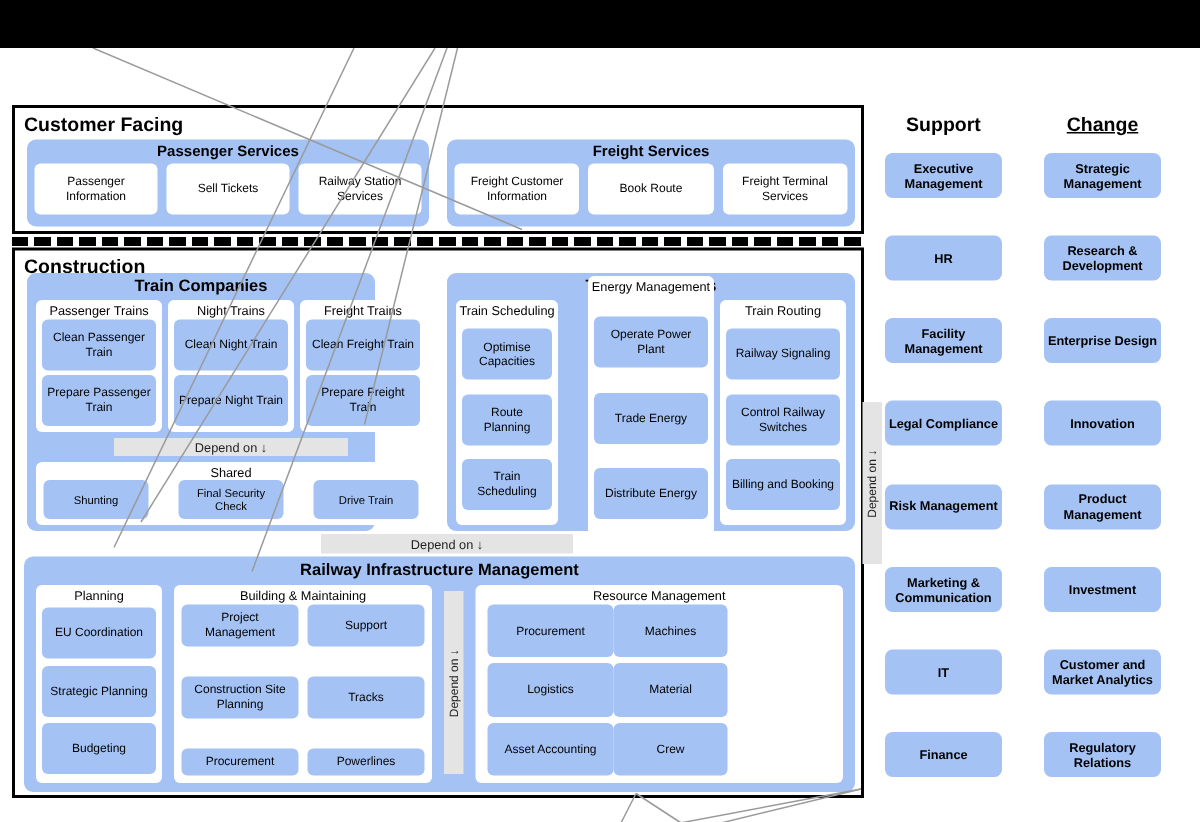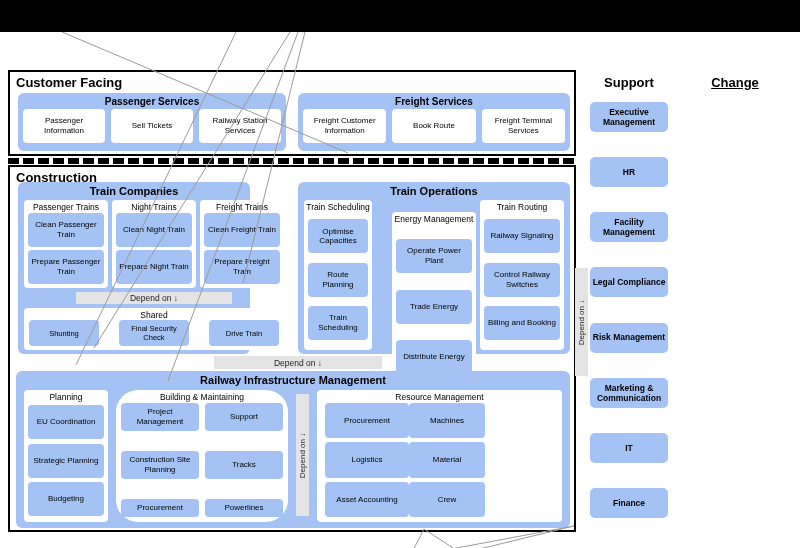--- a/index.html
+++ b/index.html
@@ -116,21 +116,21 @@
     <div class="bluebox" style="left:288px;top:15px;width:272px;height:172px;">
       <div class="c-title">Train Operations</div>
       <div class="panel" style="left:6px;top:18px;width:68px;height:150px;">
         <div class="p-title">Train Scheduling</div>
         <div class="stack">
           <div class="leaf">Optimise Capacities</div>
           <div class="leaf">Route Planning</div>
           <div class="leaf">Train Scheduling</div>
         </div>
       </div>
-      <div class="panel" style="left:94px;top:30px;width:84px;height:180px;">
+      <div class="panel" style="left:94px;top:2px;width:84px;height:180px;">
         <div class="p-title">Energy Management</div>
         <div class="stack">
           <div class="leaf">Operate Power Plant</div>
           <div class="leaf">Trade Energy</div>
           <div class="leaf">Distribute Energy</div>
         </div>
       </div>
       <div class="panel" style="left:182px;top:18px;width:84px;height:150px;">
         <div class="p-title">Train Routing</div>
         <div class="stack">
@@ -146,21 +146,21 @@
     <div class="bluebox" style="left:6px;top:204px;width:554px;height:157px;">
       <div class="c-title">Railway Infrastructure Management</div>
       <div class="panel" style="left:8px;top:19px;width:84px;height:132px;">
         <div class="p-title">Planning</div>
         <div class="stack">
           <div class="leaf">EU Coordination</div>
           <div class="leaf">Strategic Planning</div>
           <div class="leaf">Budgeting</div>
         </div>
       </div>
-      <div class="panel" style="left:100px;top:19px;width:172px;height:132px;border-radius:22px;">
+      <div class="panel" style="left:100px;top:19px;width:172px;height:132px;">
         <div class="p-title">Building &amp; Maintaining</div>
         <div class="grid2">
           <div class="leaf">Project Management</div>
           <div class="leaf">Support</div>
           <div class="leaf">Construction Site Planning</div>
           <div class="leaf">Tracks</div>
           <div class="leaf">Procurement</div>
           <div class="leaf">Powerlines</div>
         </div>
       </div>
@@ -194,20 +194,30 @@
       <div class="side-leaf">Legal Compliance</div>
       <div class="side-leaf">Risk Management</div>
       <div class="side-leaf">Marketing &amp; Communication</div>
       <div class="side-leaf">IT</div>
       <div class="side-leaf">Finance</div>
     </div>
   </section>
 
   <section class="side" style="left:698px;text-decoration:underline;">
     <div class="side-title">Change</div>
+    <div class="side-list">
+      <div class="side-leaf">Strategic Management</div>
+      <div class="side-leaf">Research &amp; Development</div>
+      <div class="side-leaf">Enterprise Design</div>
+      <div class="side-leaf">Innovation</div>
+      <div class="side-leaf">Product Management</div>
+      <div class="side-leaf">Investment</div>
+      <div class="side-leaf">Customer and Market Analytics</div>
+      <div class="side-leaf">Regulatory Relations</div>
+    </div>
   </section>
 
   <svg class="overlay" xmlns="http://www.w3.org/2000/svg">
     <line x1="62" y1="0" x2="348" y2="121"></line>
     <line x1="236" y1="0" x2="76" y2="333"></line>
     <line x1="290" y1="0" x2="94" y2="316"></line>
     <line x1="298" y1="0" x2="168" y2="349"></line>
     <line x1="305" y1="0" x2="243" y2="251"></line>
     <line x1="574" y1="494" x2="286" y2="548"></line>
     <line x1="574" y1="494" x2="352" y2="548"></line>

